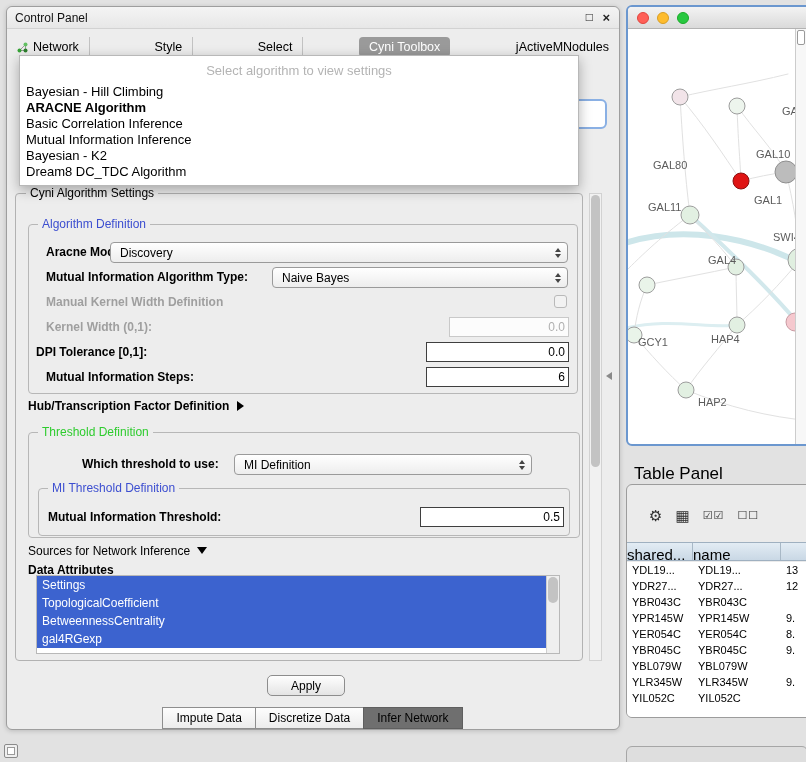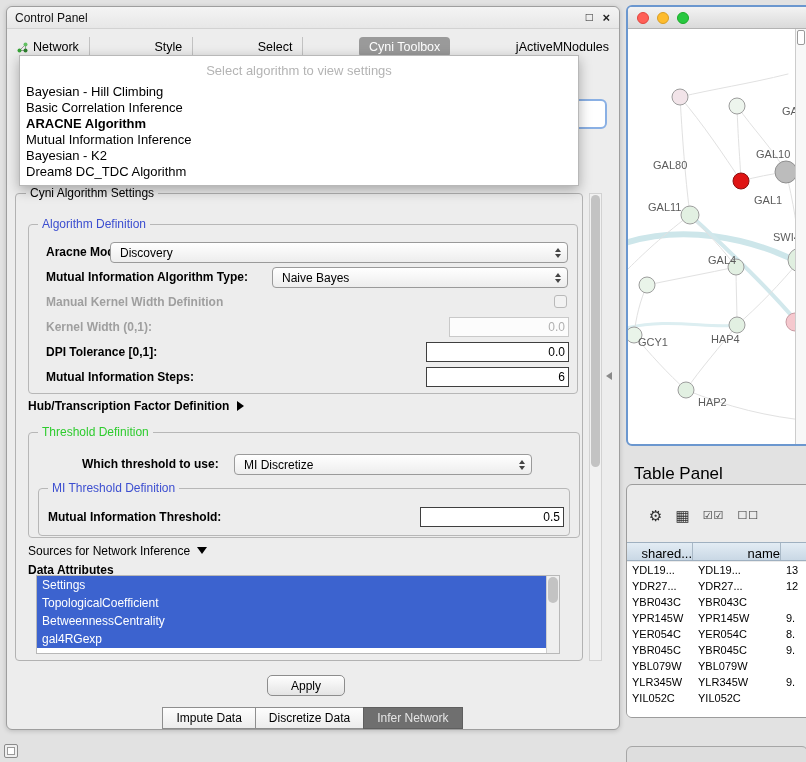--- a/index.html
+++ b/index.html
@@ -74,21 +74,21 @@
 
   #collapse-handle { position:absolute; left:599px; top:365px; width:0; height:0;
         border-top:4px solid transparent; border-bottom:4px solid transparent; border-right:6px solid #8a8a8a; }
 
   #apply-btn { position:absolute; left:260px; top:668px; width:78px; height:21px; display:flex; align-items:center; justify-content:center;
         background:linear-gradient(#fefefe,#e4e4e4); border:1px solid #8d8d8d; border-radius:5px; font-size:12px; }
 
   #bottom-tabs { position:absolute; left:0; right:0; top:700px; display:flex; justify-content:center; }
   .seg { padding:3px 13px; font-size:12px; border:1px solid #8e8e8e; margin-left:-1px;
         background:linear-gradient(#fdfdfd,#ececec); white-space:nowrap; }
-  .seg.active { background:#6f6f6f; color:#e5e5e5; border-color:#5f5f5f; }
+  .seg.active { background:#6f6f6f; color:#000000; border-color:#5f5f5f; }
 
   
   #nw { position:absolute; left:626px; top:5px; width:182px; height:441px; background:#fff;
         border:2px solid #6b97cf; border-radius:6px 0 0 6px; overflow:hidden; }
   #nw-titlebar { position:absolute; left:0; top:0; right:0; height:22px;
         background:linear-gradient(#f3f3f3,#dadada); border-bottom:1px solid #b3b3b3; }
   #traffic-lights { display:flex; gap:8px; padding:5px 0 0 9px; }
   .tl { width:12px; height:12px; border-radius:50%; border:1px solid; display:inline-block; }
   #net-svg { position:absolute; left:0; top:22px; }
   #nw-sb { position:absolute; right:0; top:22px; bottom:0; width:11px; background:#f7f7f7; border-left:1px solid #ccc; }
@@ -96,21 +96,21 @@
 
   
   #tp-label { position:absolute; left:634px; top:464px; font-size:17px; color:#000; }
   #tw { position:absolute; left:626px; top:484px; width:182px; height:234px; background:#ebebeb;
         border:1px solid #9c9c9c; border-radius:6px 0 0 6px; overflow:hidden; }
   #tw-toolbar { position:absolute; left:0; right:0; top:16px; height:28px; display:flex; align-items:center; gap:13px; padding-left:22px; }
   .tbi { font-size:15px; color:#2e2e2e; line-height:1; }
   .tbi.small { font-size:11px; letter-spacing:1px; color:#333; }
   #tw-head { position:absolute; left:0; right:0; top:57px; height:19px; display:flex;
         background:linear-gradient(#e3ecf4,#c9d8e5); border-top:1px solid #9fb0c0; border-bottom:1px solid #9fb0c0; }
-  .th { font-size:13px; text-align:right; padding-top:3px; border-right:1px solid #a8b8c6; overflow:hidden; white-space:nowrap; }
+  .th { font-size:15px; text-align:left; padding-top:3px; border-right:1px solid #a8b8c6; overflow:hidden; white-space:nowrap; }
   .th:nth-child(1), .trow > .tcell:nth-child(1) { width:66px; }
   .th:nth-child(2), .trow > .tcell:nth-child(2) { width:88px; }
   .th:nth-child(3), .trow > .tcell:nth-child(3) { flex:1; }
   #tw-body { position:absolute; left:0; right:0; top:77px; bottom:0; background:#fff; overflow:hidden; }
   .trow { display:flex; height:16px; }
   .tcell { font-size:11px; padding:2px 0 0 5px; white-space:nowrap; overflow:hidden; }
 
   
   #mini-panel { position:absolute; left:4px; top:744px; width:14px; height:14px; background:#efefef; border:1px solid #8a8a8a; border-radius:2px; }
   #mini-panel .inner { position:absolute; left:2px; top:2px; width:8px; height:8px; border:1px solid #9a9a9a; background:#fff; }
@@ -153,22 +153,22 @@
           <span>jActiveMNodules</span>
         </div>
       </div>
 
     <div id="combo-behind"></div>
 
     <div id="popup">
       <div id="popup-ph">Select algorithm to view settings</div>
       <div id="popup-list">
           <div class="pitem">Bayesian - Hill Climbing</div>
+          <div class="pitem bold">ARACNE Algorithm</div>
           <div class="pitem">Basic Correlation Inference</div>
-          <div class="pitem bold">ARACNE Algorithm</div>
           <div class="pitem">Mutual Information Inference</div>
           <div class="pitem">Bayesian - K2</div>
           <div class="pitem">Dream8 DC_TDC Algorithm</div>
         </div>
     </div>
 
     <div id="settings-box">
       <span class="gtitle" style="left:10px; top:-8px;">Cyni Algorithm Settings</span>
 
       <div class="gbox" style="left:12px; top:30px; width:550px; height:170px;"></div>
@@ -191,36 +191,36 @@
             <i class="td2"></i>
           </span>
       </div>
 
       <span class="lbl dis" style="left:30px; top:101px;">Manual Kernel Width Definition</span>
       <div class="cb" style="left:538px; top:101px;"></div>
 
       <span class="lbl dis" style="left:30px; top:126px;">Kernel Width (0,1):</span>
       <div class="fld dis" style="left:433px; top:123px; width:120px;">0.0</div>
 
-      <span class="lbl" style="left:30px; top:151px;">DPI Tolerance [0,1]:</span>
+      <span class="lbl" style="left:20px; top:151px;">DPI Tolerance [0,1]:</span>
       <div class="fld strong" style="left:410px; top:148px; width:143px;">0.0</div>
 
       <span class="lbl" style="left:30px; top:176px;">Mutual Information Steps:</span>
       <div class="fld strong" style="left:410px; top:173px; width:143px;">6</div>
 
       <div class="lbl" style="left:12px; top:205px;">
         <span>Hub/Transcription Factor Definition</span><i class="tri-right"></i>
       </div>
 
       <div class="gbox" style="left:12px; top:238px; width:552px; height:106px;"></div>
       <span class="gtitle green" style="left:22px; top:231px;">Threshold Definition</span>
 
       <span class="lbl" style="left:66px; top:263px;">Which threshold to use:</span>
       <div class="combo" style="left:218px; top:260px; width:298px;">
-        <span class="combo-val">MI Discretize</span>
+        <span class="combo-val">MI Definition</span>
         <span class="updown">
             <i class="tu"></i>
             <i class="td2"></i>
           </span>
       </div>
 
       <div class="gbox" style="left:22px; top:294px; width:532px; height:48px;"></div>
       <span class="gtitle blue" style="left:32px; top:287px;">MI Threshold Definition</span>
 
       <span class="lbl" style="left:32px; top:316px;">Mutual Information Threshold:</span>

